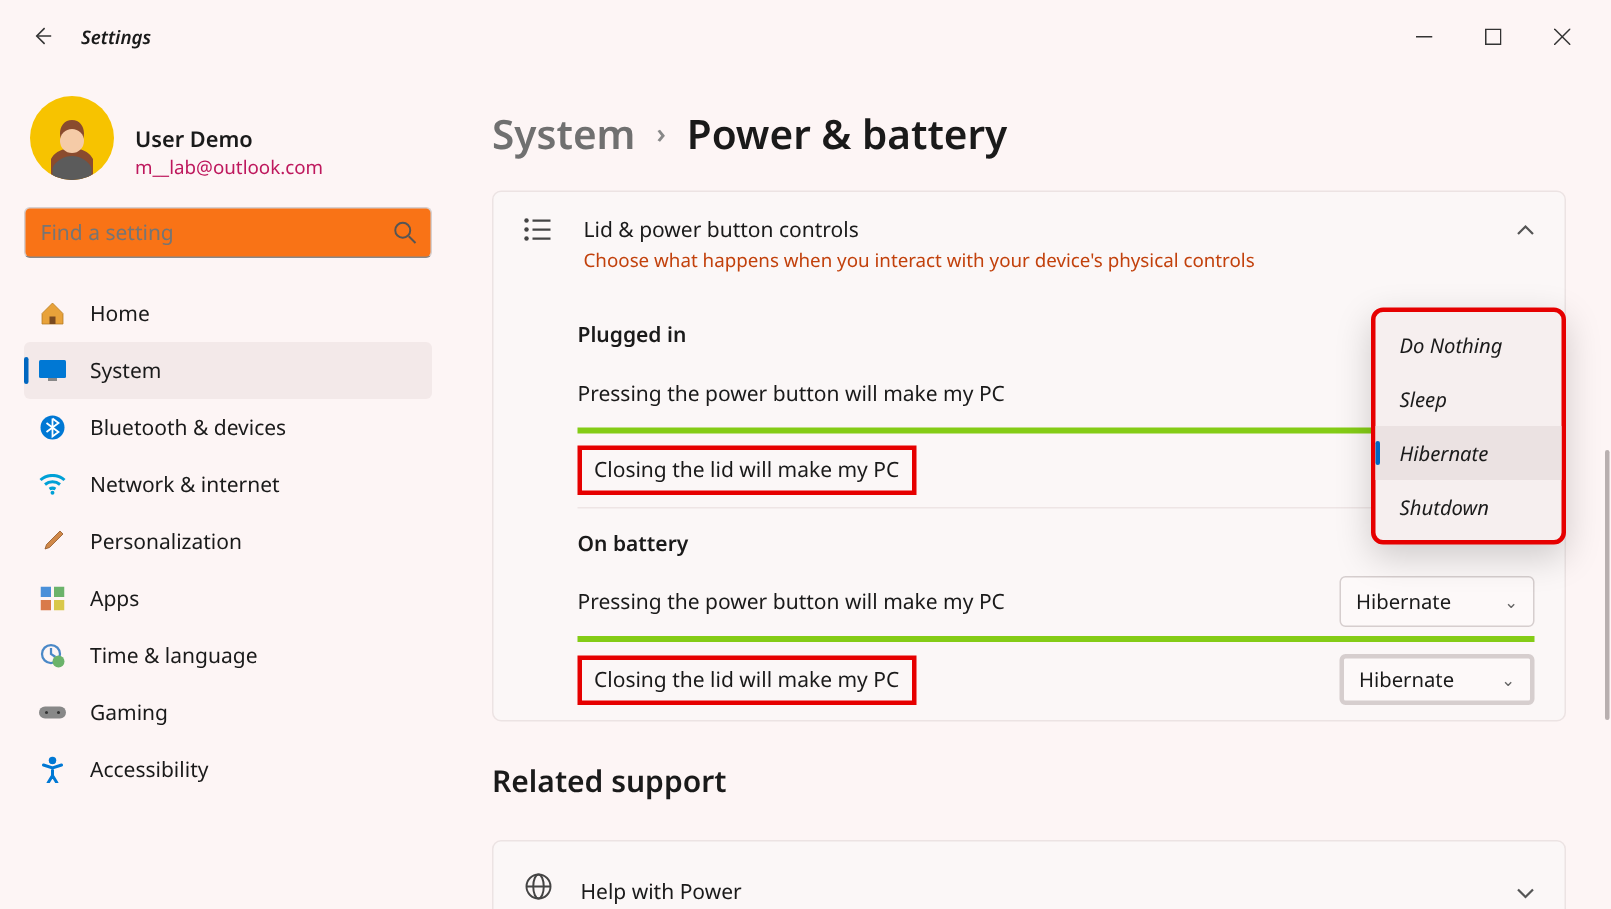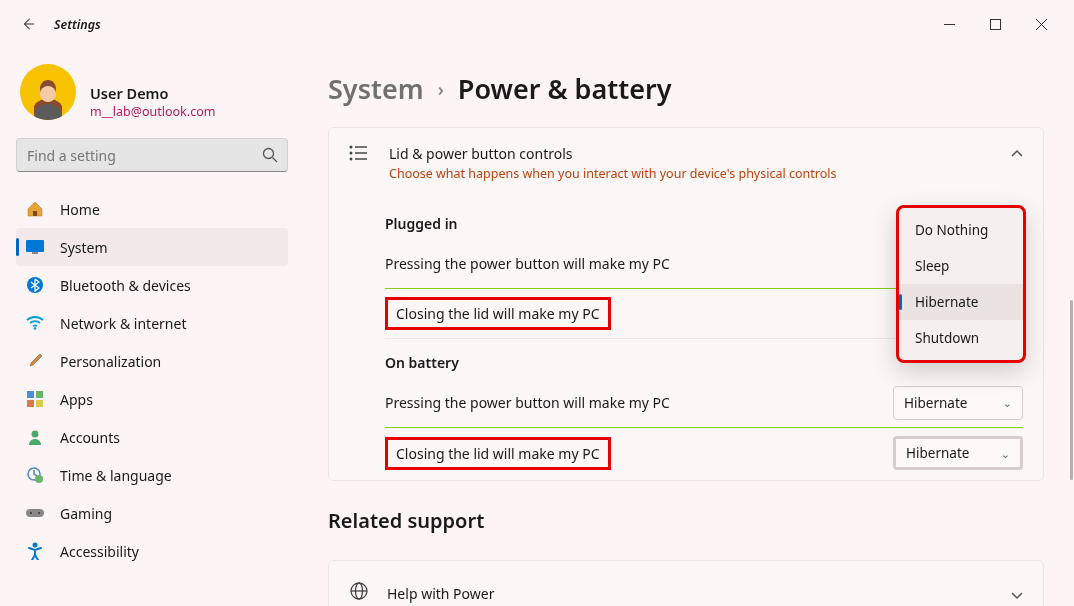--- a/index.html
+++ b/index.html
@@ -10,40 +10,40 @@
   .win-controls { margin-left: auto; display:flex; gap:0;}
   .win-controls div { width: 46px; height: 32px; display:flex; align-items:center; justify-content:center; cursor:pointer; }
   .layout { display:flex; height: calc(100% - 48px); }
   .sidebar { width: 300px; padding: 10px 12px 10px 16px; flex-shrink:0; overflow:hidden;}
   .user { display:flex; align-items:flex-end; gap:14px; padding: 6px 4px 18px 4px;}
   .avatar { width:56px; height:56px; border-radius:50%; background:#f7c300; display:flex; align-items:flex-end; justify-content:center; overflow:hidden;}
   .avatar svg { width: 46px; height:46px;}
   .user-name { font-size:14.5px; font-weight:600; }
   .user-email { font-size:12.5px; color:#be185d; }
   .search { position: relative; margin-bottom: 18px;}
-  .search input { width:100%; height:34px; border:1px solid #d6cfcf; border-bottom:1.5px solid #888; border-radius:4px; background:#e5e5e5; padding: 0 34px 0 10px; font-size:14px; outline:none;}
+  .search input { width:100%; height:34px; border:1px solid #d6cfcf; border-bottom:1.5px solid #888; border-radius:4px; background:#f97316; padding: 0 34px 0 10px; font-size:14px; outline:none;}
   .search .icon { position:absolute; right: 10px; top: 8px; color:#555;}
   .nav { list-style:none; }
   .nav li { display:flex; align-items:center; height:38px; padding: 0 10px; border-radius:4px; font-size:14px; gap:16px; cursor:pointer; position:relative;}
   .nav li.active { background:#f3e9e9; }
   .nav li.active::before { content:""; position:absolute; left:0; top:10px; bottom:10px; width:3px; border-radius:2px; background:#0067c0;}
   .nav .ic { width:18px; height:18px; display:flex; align-items:center; justify-content:center; font-size:16px;}
   .main { flex:1; padding: 22px 30px 10px 28px; overflow-y:auto; position:relative;}
   .crumb { display:flex; align-items:center; gap:14px; font-size:27px; font-weight:600; margin-bottom: 20px;}
   .crumb .parent { color:#707070; font-weight:600; cursor:pointer;}
   .crumb .sep { color:#888; font-size:18px;}
   .card { background:#fbf7f7; border:1px solid #ece3e3; border-radius:6px; }
   .card-head { display:flex; align-items:flex-start; padding: 16px 20px; gap:18px; }
   .card-head .ic { width:22px; font-size:16px; color:#444;}
   .card-head .tx .t { font-size:14px; }
   .card-head .tx .s { font-size:12.5px; color:#c2410c; margin-top:2px;}
   .card-head .chev { margin-left:auto; color:#555; transform:rotate(180deg);}
   .section { padding: 2px 20px 2px 56px; }
   .sec-title { font-size:14px; font-weight:600; padding: 14px 0 6px 0;}
-  .row { display:flex; align-items:center; min-height: 50px; padding: 6px 0; border-bottom:1px solid #84cc16; }
+  .row { display:flex; align-items:center; min-height: 50px; padding: 6px 0; border-bottom:4px solid #84cc16; }
   .row:last-child { border-bottom:none;}
   .row .label { font-size:14px; }
   .row .dd { margin-left:auto; width:130px; height:34px; border:1px solid #d6cece; border-radius:4px; background:#fdf9f9; display:flex; align-items:center; padding: 0 10px; font-size:13.5px; cursor:pointer; gap:6px; justify-content:space-between;}
   .row .dd .chv { color:#666; font-size:11px;}
   .related { font-size:20px; font-weight:600; margin-top:26px; margin-bottom:26px;}
   .help { display:flex; align-items:center; padding: 20px; gap:18px;}
   .help .ic { font-size:18px; color:#444;}
   .help .t { font-size:14px; }
 
   
@@ -160,29 +160,20 @@
       <li>
           <span class="ic">
             <svg width="16" height="16" viewBox="0 0 16 16">
               <rect x="0" y="0" width="7" height="7" fill="#4a90d9"></rect>
               <rect x="9" y="0" width="7" height="7" fill="#6bb36b"></rect>
               <rect x="0" y="9" width="7" height="7" fill="#d97a4a"></rect>
               <rect x="9" y="9" width="7" height="7" fill="#d9c84a"></rect>
             </svg>
           </span>
           <span>Apps</span>
-        </li>
-      <li>
-          <span class="ic">
-            <svg width="16" height="16" viewBox="0 0 16 16">
-              <circle cx="8" cy="5" r="3.5" fill="#4aa86b"></circle>
-              <path d="M2 16c0-4 3-6 6-6s6 2 6 6z" fill="#4aa86b"></path>
-            </svg>
-          </span>
-          <span>Accounts</span>
         </li>
       <li>
           <span class="ic">
             <svg width="18" height="18" viewBox="0 0 18 18">
               <circle cx="8" cy="8" r="6" fill="none" stroke="#4a88c7" stroke-width="1.5"></circle>
               <path d="M8 4v4l3 2" stroke="#4a88c7" stroke-width="1.5" fill="none"></path>
               <circle cx="13" cy="13" r="4" fill="#6bb36b"></circle>
             </svg>
           </span>
           <span>Time &amp; language</span>
@@ -270,21 +261,21 @@
               <ellipse cx="10" cy="10" rx="3.5" ry="8" stroke="#444" stroke-width="1.3" fill="none"></ellipse>
               <line x1="2" y1="10" x2="18" y2="10" stroke="#444" stroke-width="1.3"></line>
             </svg></span>
         <span class="t">Help with Power</span>
         <span style="margin-left:auto;color:#555;"><svg width="12" height="8" viewBox="0 0 12 8">
               <path d="M1 1l5 5 5-5" stroke="#555" stroke-width="1.5" fill="none"></path>
             </svg></span>
       </div>
     </div>
 
-    <div class="flyout redbox" style="top:157px; right:48px;">
+    <div class="flyout redbox" style="top:157px; right:30px;font-style:italic;">
       <div class="opt">
           <span>Do Nothing</span>
         </div>
       <div class="opt">
           <span>Sleep</span>
         </div>
       <div class="opt sel">
           <span>Hibernate</span>
         </div>
       <div class="opt">

